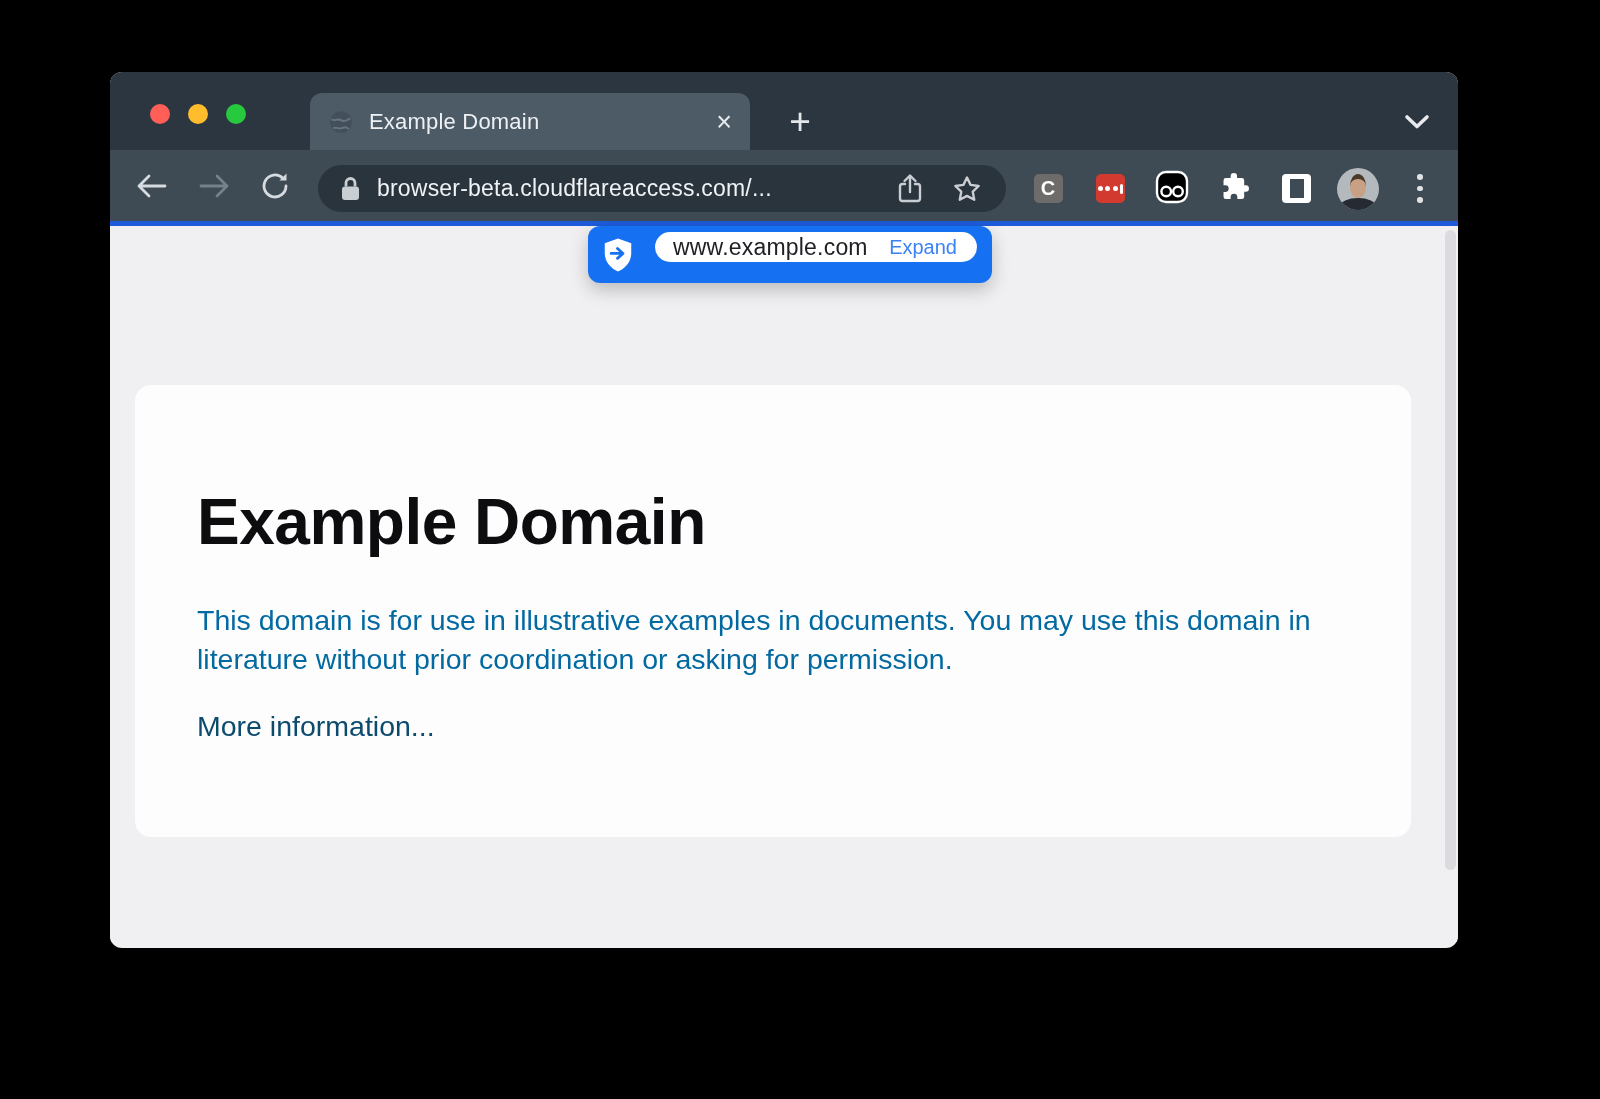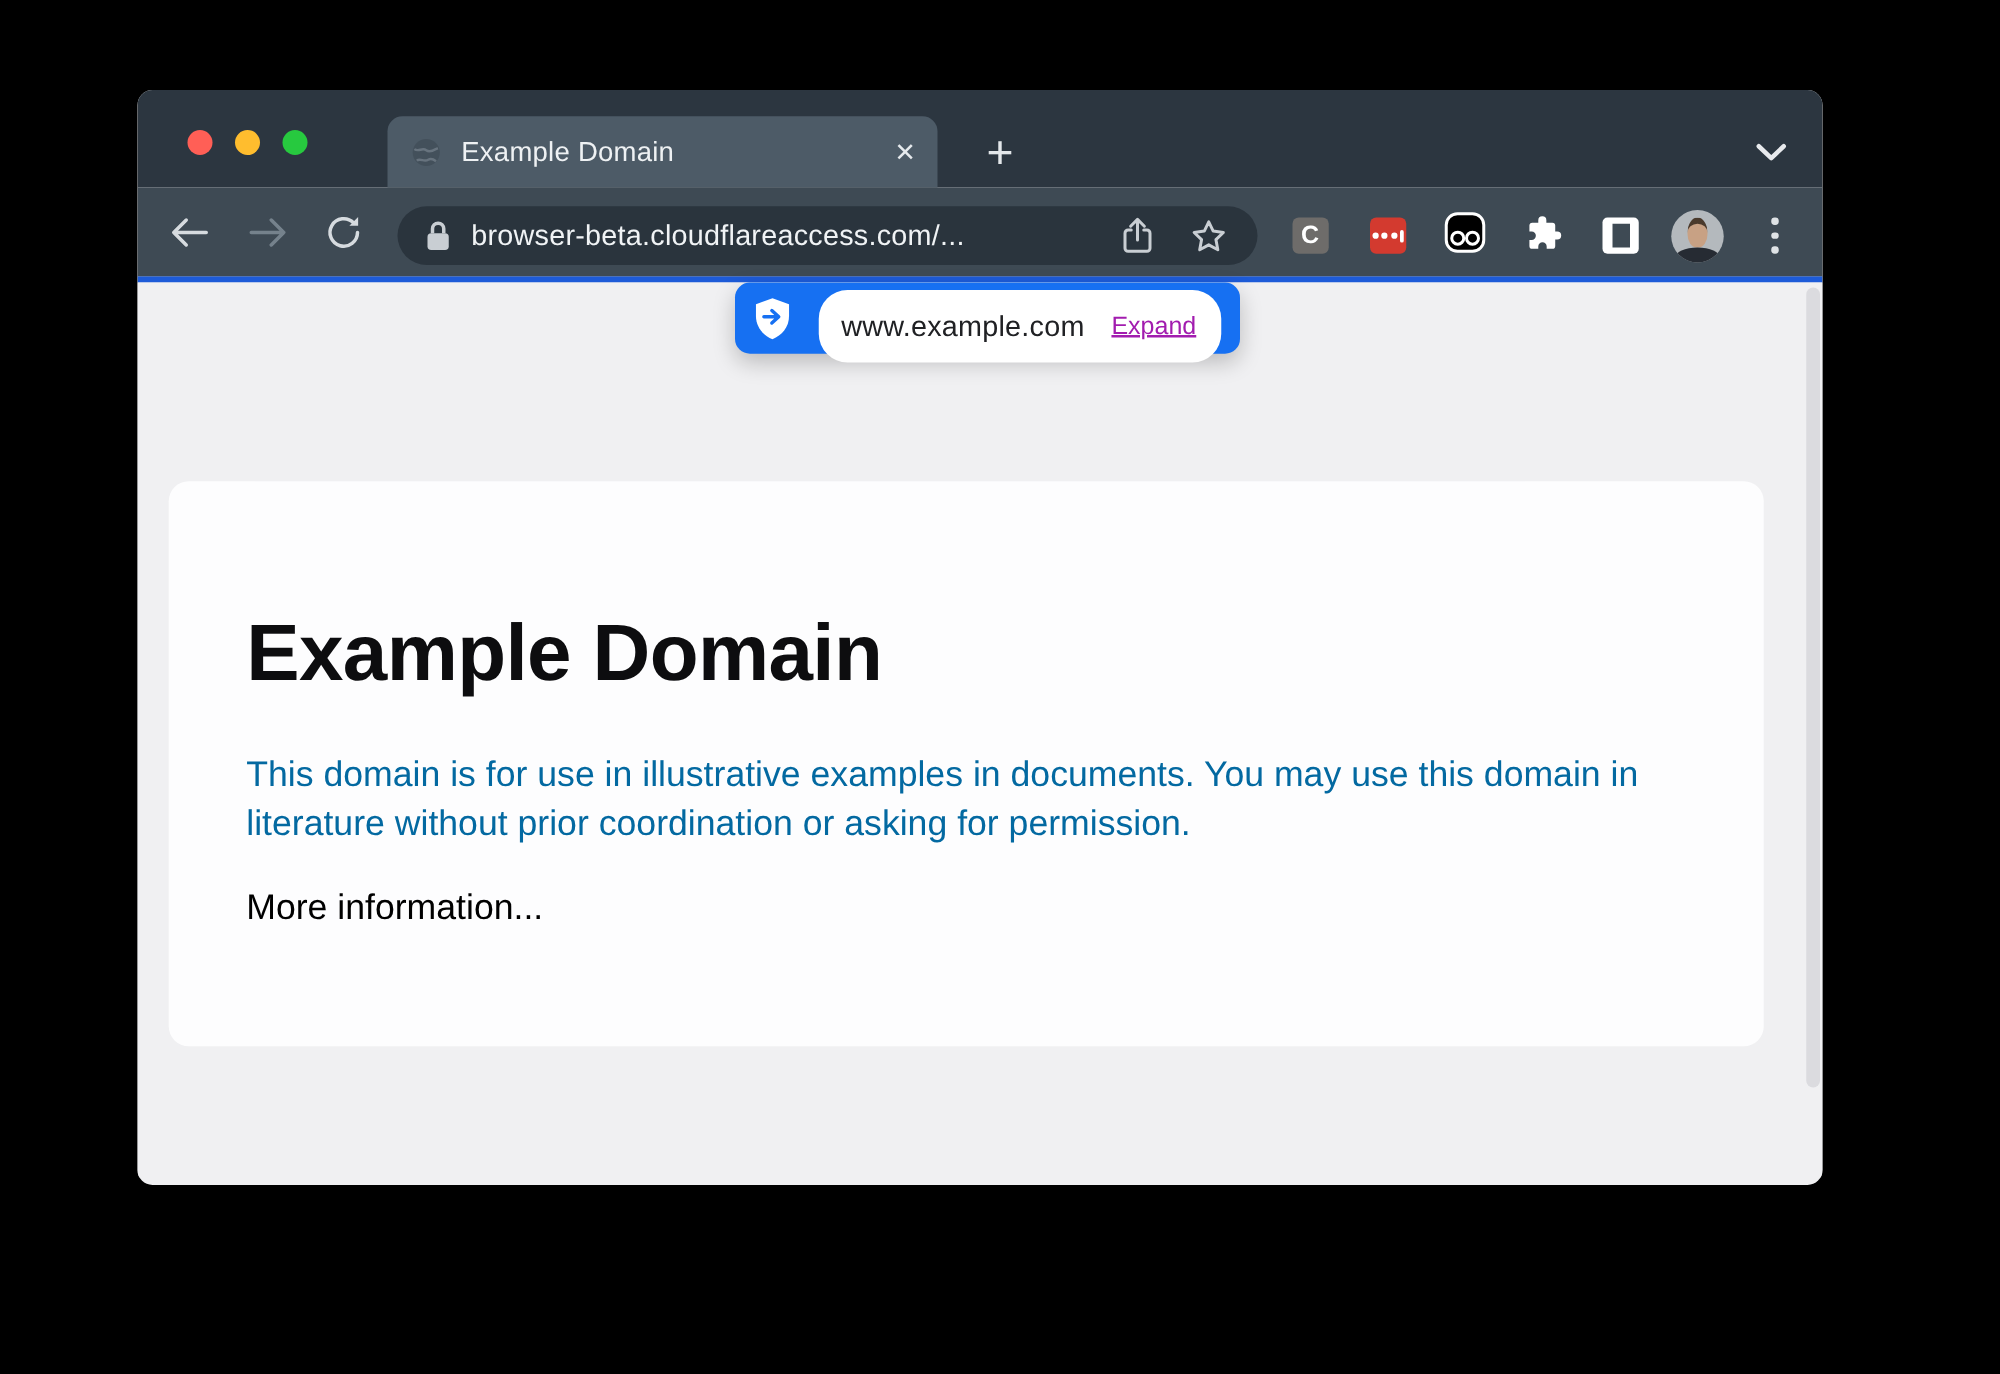--- a/index.html
+++ b/index.html
@@ -56,33 +56,33 @@
   .kebab { display:flex; flex-direction:column; gap:6px; }
   .kebab i { width:5.5px; height:5.5px; border-radius:50%; background:#dfe3e6; }
 
   
   .blueline { height:5px; background:#1d5bd8; }
   .content { position:relative; height:716px; background:#f0f0f2; }
 
   .pill { position:absolute; left:478px; top:0; width:404px; height:57px; background:#1670f2;
           border-radius:12px; box-shadow:0 7px 18px rgba(0,0,0,.22); display:flex; align-items:center; }
   .shield { display:inline-flex; margin-left:14px; }
-  .pill-inner { position:absolute; left:67px; top:6px; width:322px; height:58px; background:#fff;
+  .pill-inner { position:absolute; left:67px; top:6px; width:322px; height:30px; background:#fff;
                 border-radius:23px; display:flex; align-items:center; justify-content:space-between;
                 padding:0 20px 0 18px; }
   .domain { font-size:23px; color:#202124; letter-spacing:.2px; }
-  .expand { font-size:20px; color:#a21caf;text-decoration:underline; }
+  .expand { font-size:20px; color:#3b82f6; }
 
   .card { position:absolute; left:25px; top:159px; width:1276px; height:452px; background:#fdfdfe;
           border-radius:16px; }
   .card h1 { position:absolute; left:62px; top:100px; font-size:64px; font-weight:700; color:#0d0d0f;
              letter-spacing:-.5px; }
   .card p { position:absolute; left:62px; top:216px; width:1165px; font-size:28.5px; line-height:39px;
             color:#0369a1; }
-  .morelink { position:absolute; left:62px; top:325px; font-size:28.5px; color:#000000;
+  .morelink { position:absolute; left:62px; top:325px; font-size:28.5px; color:#0c4a6e;
               text-decoration:none; cursor:pointer; }
 
   .scrollthumb { position:absolute; right:2px; top:4px; width:11px; height:640px;
                  background:#dbdbdf; border-radius:6px; }
 </style>
 </head>
 <body>
 
 <div class="stage">
   <div class="window">

